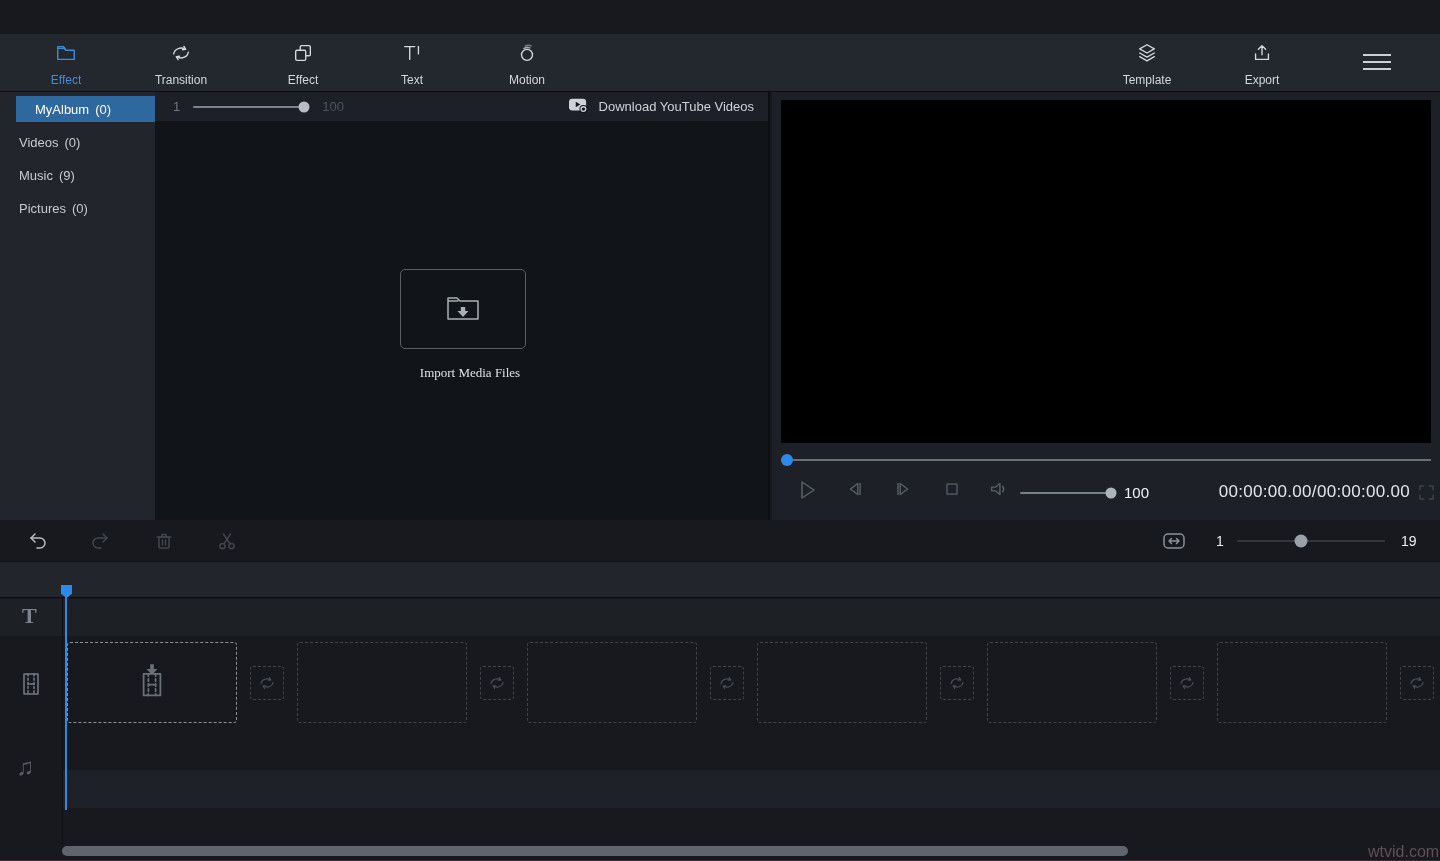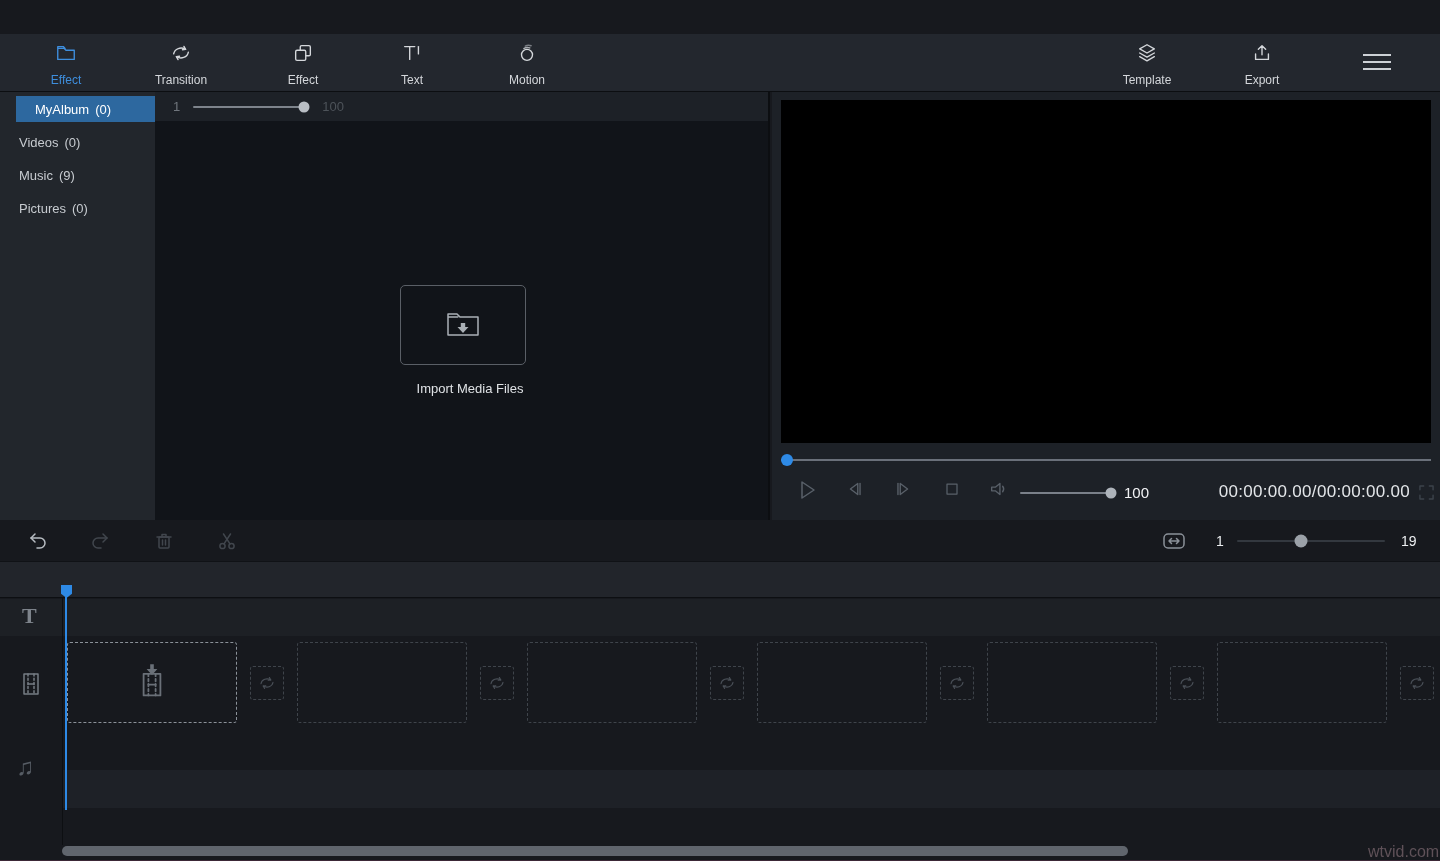--- a/index.html
+++ b/index.html
@@ -32,21 +32,21 @@
 
   
   .media-panel { position:absolute; left:155px; top:92px; width:615px; height:428px; background:#111419; border-right:2px solid #0c0e11; }
   .media-head { position:absolute; left:0; top:0; width:100%; height:29px; background:#1d2127; display:flex; align-items:center; }
   .zoom-min { color:#70767d; font-size:13px; margin-left:18px; }
   .zoom-max { color:#4d5359; font-size:13px; }
   .hslider { position:relative; height:2px; background:#7d838b; border-radius:1px; }
   .hslider .knob { position:absolute; top:50%; transform:translate(-50%,-50%); width:11px; height:11px; border-radius:50%; background:#b9bec4; }
   .thumb-slider { width:115px; margin:0 14px 0 13px; }
   .yt-link { position:absolute; right:14px; top:0; height:29px; display:flex; align-items:center; gap:10px; color:#ced2d6; font-size:13px; }
-  .import-wrap { position:absolute; left:245px; top:193px; width:140px; text-align:center; }
+  .import-wrap { position:absolute; left:245px; top:177px; width:140px; text-align:center;font-family:Liberation Serif, serif; }
   .import-btn { width:126px; height:80px; border:1px solid #5a5f66; border-radius:5px; background:transparent; display:flex; align-items:center; justify-content:center; color:#aab0b6; }
   .import-label { margin-top:16px; color:#dfe2e5; font-size:13px; }
 
   
   .preview { position:absolute; left:772px; top:92px; width:668px; height:428px; background:#1d2127; }
   .video-area { position:absolute; left:9px; top:8px; width:650px; height:343px; background:#000000; }
   .seekbar { position:absolute; left:9px; top:367px; width:650px; height:2px; background:#6a707a; }
   .seek-knob { position:absolute; left:0px; top:-5px; width:12px; height:12px; border-radius:50%; background:#2e8ae6; }
   .pc-icon { position:absolute; top:386px; color:#596069; }
   .vol-slider { position:absolute; left:248px; top:400px; width:91px; }
@@ -185,20 +185,31 @@
     </div>
   </div>
 
   <div class="media-panel">
     <div class="media-head">
       <span class="zoom-min">1</span>
       <div class="hslider thumb-slider">
         <div class="knob" style="left:96%"></div>
       </div>
       <span class="zoom-max">100</span>
+      <div class="yt-link">
+        <span>
+          <svg width="22" height="18" viewBox="0 0 24 20">
+              <rect class="icf" x="2" y="3" width="19" height="13" rx="3.5" fill="#8b9199"></rect>
+              <polygon points="9.5,6.5 14.5,9.5 9.5,12.5" fill="#111419"></polygon>
+              <circle cx="18" cy="14.5" r="4.4" fill="#111419"></circle>
+              <circle class="ic" cx="18" cy="14.5" r="2.6" stroke="#8b9199"></circle>
+            </svg>
+        </span>
+        <span>Download YouTube Videos</span>
+      </div>
     </div>
     <div class="import-wrap">
       <div class="import-btn">
         <span>
           <svg width="36" height="30" viewBox="0 0 36 30">
               <path class="ic" stroke-width="1.6" d="M3 27 V6 H12 L15 9 H33 V27 Z M3 9 L12.8 9"></path>
               <path class="icf" d="M15.8 15 H20.2 V19 H23.5 L18 25 L12.5 19 H15.8 Z"></path>
             </svg>
         </span>
       </div>

